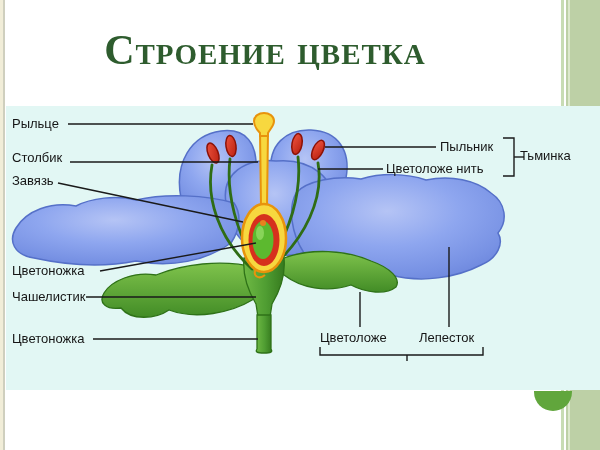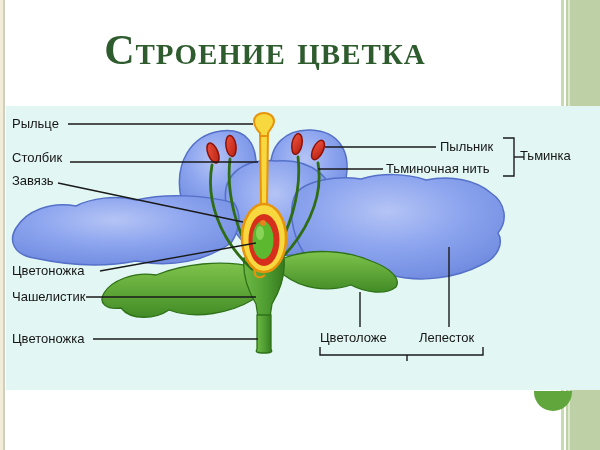--- a/index.html
+++ b/index.html
@@ -127,19 +127,19 @@
     </g>
   </svg>
 
   <div class="lbl" style="left:6px;top:10px">Рыльце</div>
   <div class="lbl" style="left:6px;top:44px">Столбик</div>
   <div class="lbl" style="left:6px;top:67px">Завязь</div>
   <div class="lbl" style="left:6px;top:157px">Цветоножка</div>
   <div class="lbl" style="left:6px;top:183px">Чашелистик</div>
   <div class="lbl" style="left:6px;top:225px">Цветоножка</div>
   <div class="lbl" style="left:434px;top:33px">Пыльник</div>
-  <div class="lbl" style="left:380px;top:55px">Тьминочная нить</div>
+  <div class="lbl" style="left:380px;top:55px">Цветоложе нить</div>
   <div class="lbl" style="left:514px;top:42px">Тьминка</div>
   <div class="lbl" style="left:314px;top:224px">Цветоложе</div>
   <div class="lbl" style="left:413px;top:224px">Лепесток</div>
 </div>
 
 <div class="half-disc"></div>
 
 </body></html>

